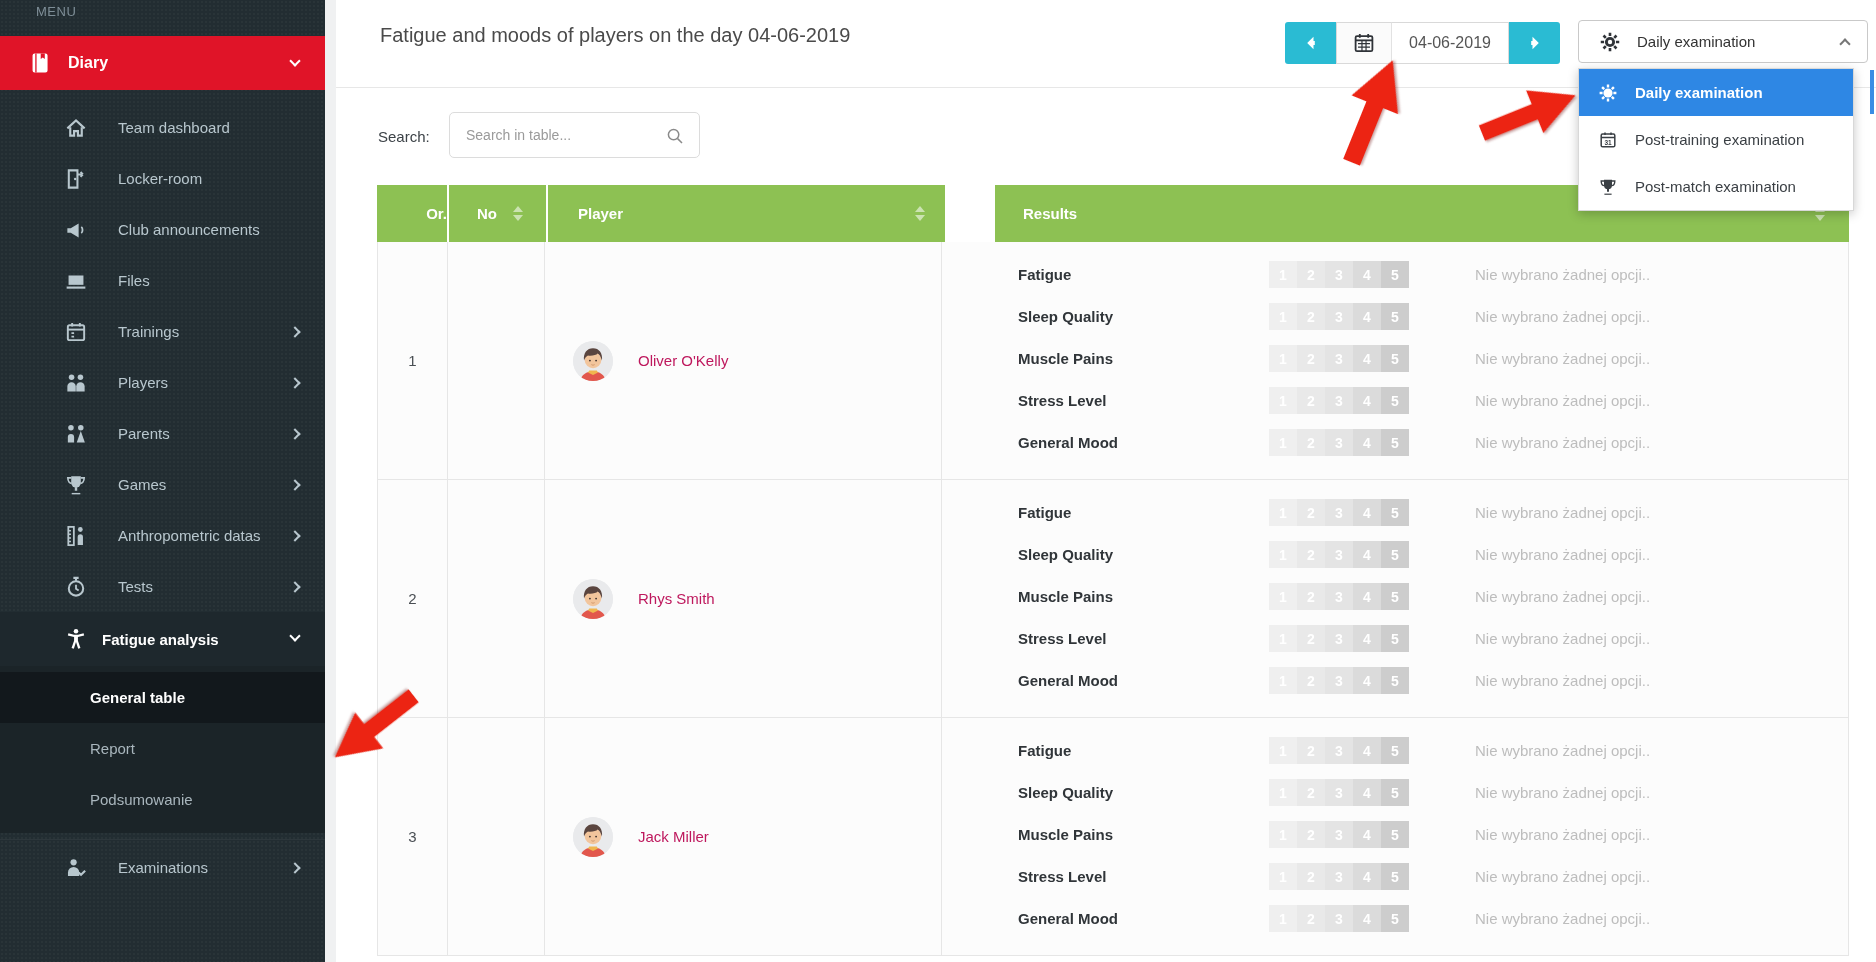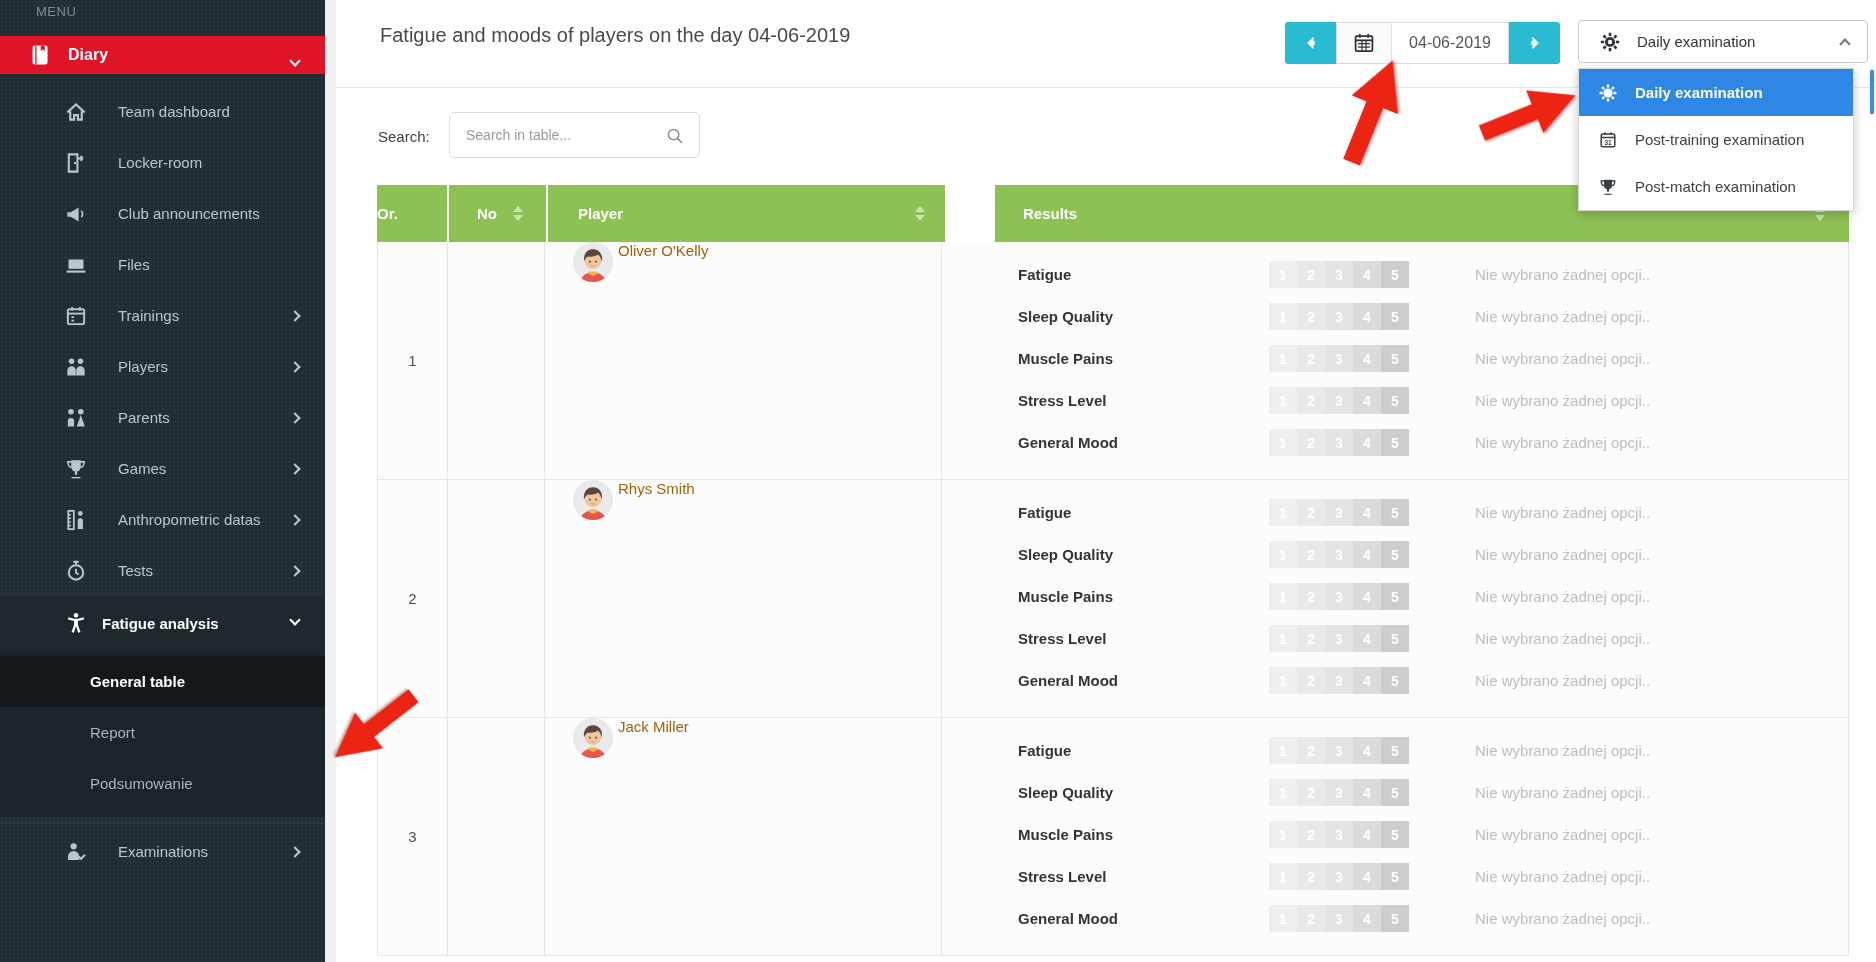--- a/index.html
+++ b/index.html
@@ -10,21 +10,21 @@
   }
   
   #sidebar {
     position:absolute; left:0; top:0; width:325px; height:962px;
     background:#222d32;
     background-image:radial-gradient(rgba(255,255,255,0.03) 1px, transparent 1px);
     background-size:4px 4px; z-index:10;
   }
   .menu-label { padding:4px 0 0 36px; height:36px; font-size:13px; color:#7e8e97; letter-spacing:.5px; }
   .diary-item {
-    height:38px; background:#e01428; color:#fff; display:flex; align-items:center;
+    height:54px; background:#e01428; color:#fff; display:flex; align-items:center;
     font-weight:bold; font-size:16px; position:relative; cursor:pointer;
   }
   .diary-item .icn { margin-left:28px; width:24px; height:24px; }
   .diary-item .lbl { margin-left:16px; }
   .nav-list { padding-top:12px; }
   .nav-item {
     height:51px; display:flex; align-items:center; color:#b8c7ce; font-size:15px;
     position:relative; cursor:pointer;
   }
   .nav-item .icn { margin-left:64px; width:24px; height:24px; flex:0 0 24px; display:flex; align-items:center; justify-content:center; }
@@ -75,36 +75,36 @@
   
   .search-label { position:absolute; left:42px; top:128px; font-size:15px; color:#3c4247; }
   .search-box { position:absolute; left:113px; top:112px; width:251px; height:46px; border:1px solid #dcdcdc; border-radius:5px; background:#fff; }
   .search-box input { border:none; outline:none; width:200px; height:44px; padding-left:16px; font-size:14px; color:#444; font-family:"Liberation Sans",sans-serif; background:transparent; }
   .search-box input::placeholder { color:#9a9a9a; }
   .search-box .sicon { position:absolute; right:14px; top:13px; width:20px; height:20px; color:#8a8a8a; }
   
   .table { position:absolute; left:41px; top:185px; width:1472px; }
   .thead { display:grid; grid-template-columns:70px 97px 397px 1fr; column-gap:2px; height:57px; background:#fff; }
   .th { background:#8dc153; color:#fff; font-weight:bold; font-size:15px; display:flex; align-items:center; position:relative; }
-  .th.c-or { justify-content:flex-start; }
+  .th.c-or { justify-content:flex-end; }
   .th.c-no  { padding-left:28px; }
   .th.c-player { padding-left:30px; }
   .th.c-results { padding-left:28px;margin-left:48px; }
   .sort { position:absolute; display:flex; flex-direction:column; align-items:center; }
   .th.c-no .sort { left:64px; }
   .th.c-player .sort { right:20px; }
   .th.c-results .sort { right:24px; }
   .tri-up { width:0; height:0; border-left:5px solid transparent; border-right:5px solid transparent; border-bottom:6px solid rgba(255,255,255,0.55); margin-bottom:3px; }
   .tri-down { width:0; height:0; border-left:5px solid transparent; border-right:5px solid transparent; border-top:6px solid rgba(255,255,255,0.55); }
   .tbody { border-left:1px solid #e6e6e6; border-right:1px solid #e6e6e6; }
   .trow { display:grid; grid-template-columns:70px 97px 397px 1fr; height:238px; border-bottom:1px solid #e6e6e6; background:#fcfcfc; }
   .td { border-right:1px solid #e6e6e6; }
   .td:last-child { border-right:none; }
   .cell-or { display:flex; align-items:center; justify-content:center; font-size:15px; color:#4a4f54; }
-  .cell-player { display:flex; padding-left:28px; gap:5px; font-size:15px; color:#a16207; }
+  .cell-player { display:flex; align-items:center; padding-left:28px; gap:25px; font-size:15px; color:#be185d; }
   .avatar { width:40px; height:40px; border-radius:50%; overflow:hidden; background:#e9eaec; flex:0 0 40px; }
   .cell-results { padding:19px 0 0 76px; }
   .metric-line { display:flex; align-items:center; height:27px; margin-bottom:15px; }
   .m-label { width:251px; font-weight:bold; font-size:15px; color:#303539; }
   .scale { display:flex; }
   .scale span { width:28px; height:27px; display:flex; align-items:center; justify-content:center; color:#fff; font-weight:bold; font-size:14px; }
   .m-none { margin-left:66px; font-size:15px; color:#bdbdbd; }
   
   .red-arrow { position:absolute; z-index:50; filter:drop-shadow(1px 2px 1px rgba(100,0,0,0.35)); pointer-events:none; }
   #arrow-date     { left:1317px; top:83px;  transform:rotate(-68deg); }

